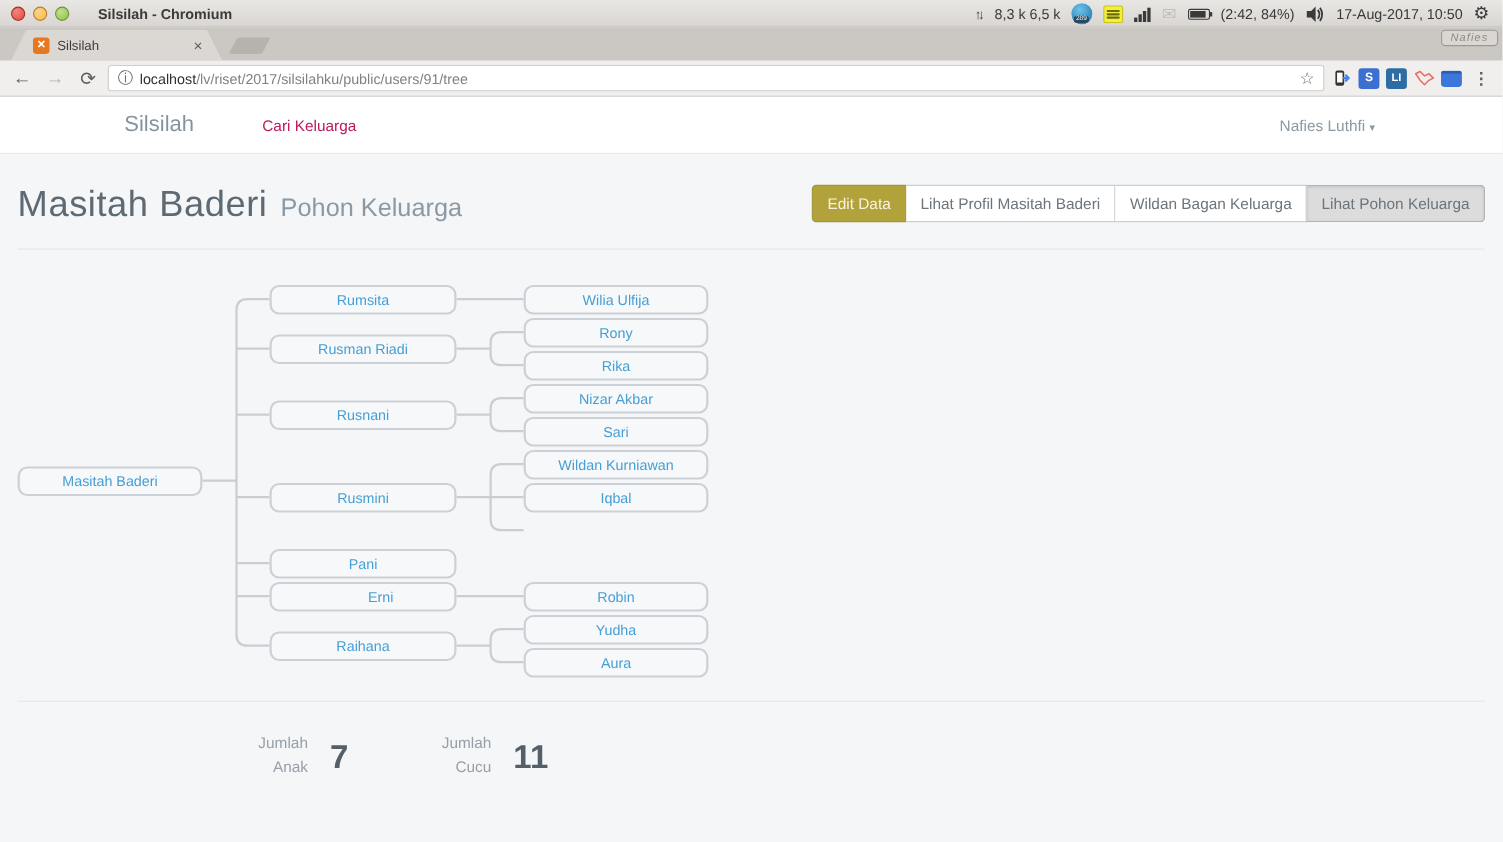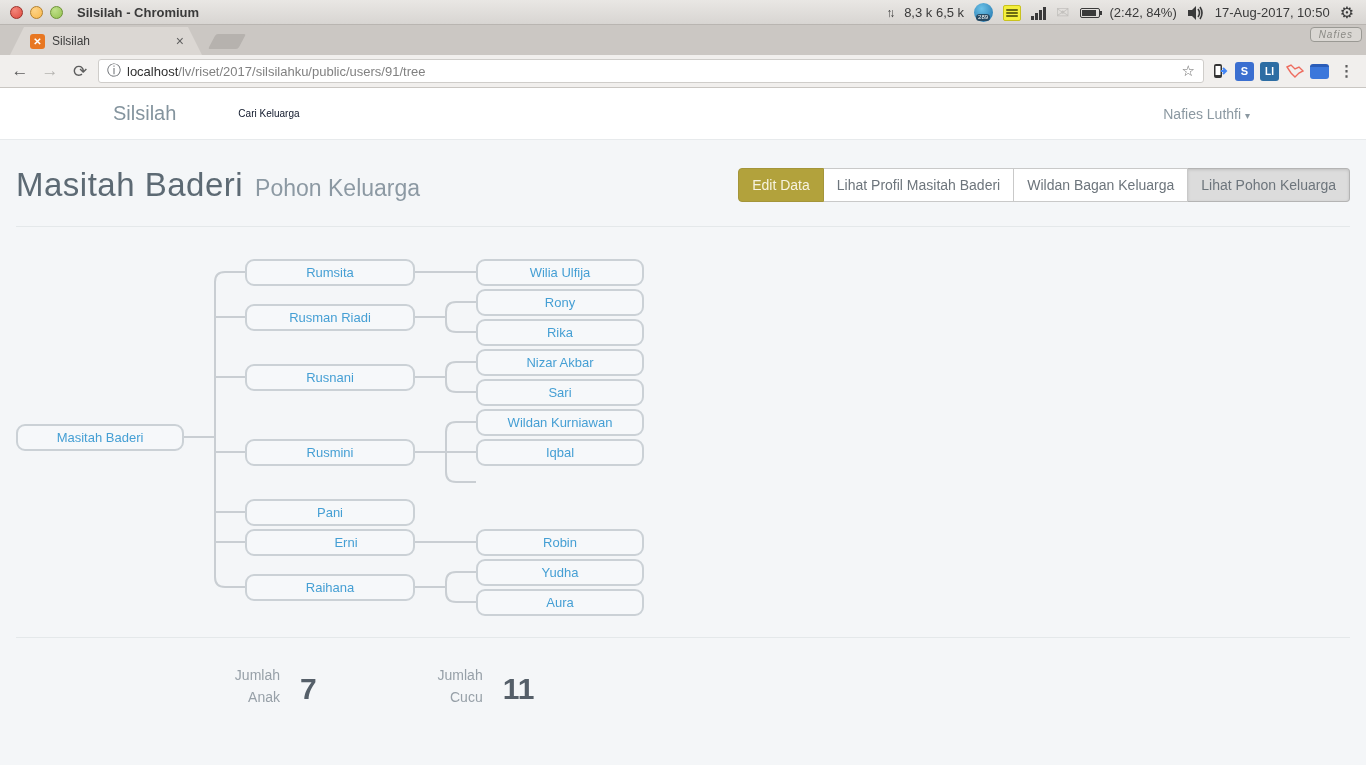--- a/index.html
+++ b/index.html
@@ -1,20 +1,20 @@
 <!DOCTYPE html>
 <html style="--accent: #b2a23c; --link: #459fd4;"><head>
 <meta charset="utf-8">
 <style>
   * { margin:0; padding:0; box-sizing:border-box; }
   html,body { width:1366px; height:765px; font-family:"Liberation Sans", sans-serif; background:#f4f6f8; overflow:hidden; }
 
   
   .panel { height:25px; background:linear-gradient(#e9e7e4,#d8d5d2); border-bottom:1px solid #b9b5b1;
-           display:flex; align-items:center; padding:0 10px; position:relative; }
+           display:flex; align-items:center; padding:0 10px; position:relative;gap:12px; }
   .winbtns { display:flex; gap:7px; align-items:center; }
   .winbtn { width:13px; height:13px; border-radius:50%; }
   .winbtn.close { background:radial-gradient(circle at 35% 30%, #f3867a, #df4b40); border:1px solid #9c3029; }
   .winbtn.min   { background:radial-gradient(circle at 35% 30%, #fdd387, #f8b84b); border:1px solid #b3802c; }
   .winbtn.max   { background:radial-gradient(circle at 35% 30%, #c0e08a, #93c14f); border:1px solid #6d9336; }
   .win-title { font-weight:bold; font-size:13px; color:#3a3a3a; margin-left:14px; }
   .tray { position:absolute; right:12px; top:0; height:25px; display:flex; align-items:center; gap:10px; color:#3a3a3a; font-size:13px; }
   .tray .updown { font-size:12px; font-weight:bold; letter-spacing:-3px; margin-right:2px; }
   .blue-ind { width:19px; height:19px; border-radius:50%; background:radial-gradient(circle at 40% 30%, #6cc2e8, #1d6fa8); position:relative; }
   .blue-ind .badge { position:absolute; left:2px; bottom:1px; background:#274a63; color:#fff; font-size:6px; line-height:7px; padding:0 2px; border-radius:4px; }
@@ -54,21 +54,21 @@
   .ext.phone { background:transparent; }
   .ext.s-ico { background:#3b6fd0; }
   .ext.li-ico { background:#2d6da3; font-size:10px; }
   .ext.laravel { background:transparent; color:#ee6c5f; font-size:15px; }
   .ext.bluebox { background:#3b77db; height:15px; border-top:3px solid #2a5cb8; }
   .menu-dots { color:#5d5d5d; font-size:15px; font-weight:bold; padding:0 4px; }
 
   
   .site-nav { height:52px; background:#fff; border-bottom:1px solid #e7eaec; display:flex; align-items:center; padding:0 16px; }
   .brand { font-size:20px; color:#84949e; margin-left:97px; }
-  .nav-link { font-size:10px; color:#0f172a; margin-left:62px; }
+  .nav-link { font-size:14px; color:#be185d; margin-left:62px; }
   .user-menu { margin-left:auto; margin-right:100px; font-size:14px; color:#8b98a1; }
   .caret { font-size:10px; color:#8b98a1; }
 
   
   .page-header { display:flex; align-items:center; justify-content:space-between; padding:26px 16px 22px; }
   .titles { display:flex; align-items:baseline; gap:12px; }
   .page-title { font-size:33px; color:#5d6a74; letter-spacing:0.5px; }
   .page-subtitle { font-size:23px; color:#8c99a3; }
   .btn-group { display:flex; }
   .btn { height:34px; padding:0 13px; background:#fff; border:1px solid #c9c9c9; border-left-width:0;
@@ -80,21 +80,21 @@
   .divider { border:none; border-top:1px solid #e4e8ea; margin:0 16px; }
 
   
   .tree-area { position:relative; height:410px; }
   .tree-area svg { position:absolute; left:0; top:0; }
   .tree-node { position:absolute; height:27px; border:2px solid #cbd1d6; border-radius:9px; background:#f6f8fa;
                color:var(--link,#459fd4); font-size:13px; line-height:23px; text-align:center; cursor:pointer;
                overflow:hidden; white-space:nowrap; }
 
   
-  .stats-row { display:flex; gap:118px; padding:26px 0 0 232px; }
+  .stats-row { display:flex; gap:82px; padding:26px 0 0 232px; }
   .stat { display:flex; align-items:flex-start; gap:20px; }
   .stat-label { text-align:right; font-size:14px; color:#97a0a8; line-height:22px; width:48px; }
   .stat-value { font-size:30px; font-weight:bold; color:#555f69; margin-top:8px; }
 </style>
 </head>
 <body>
 
 <div class="panel">
   <div class="winbtns">
     <span class="winbtn close"></span>

